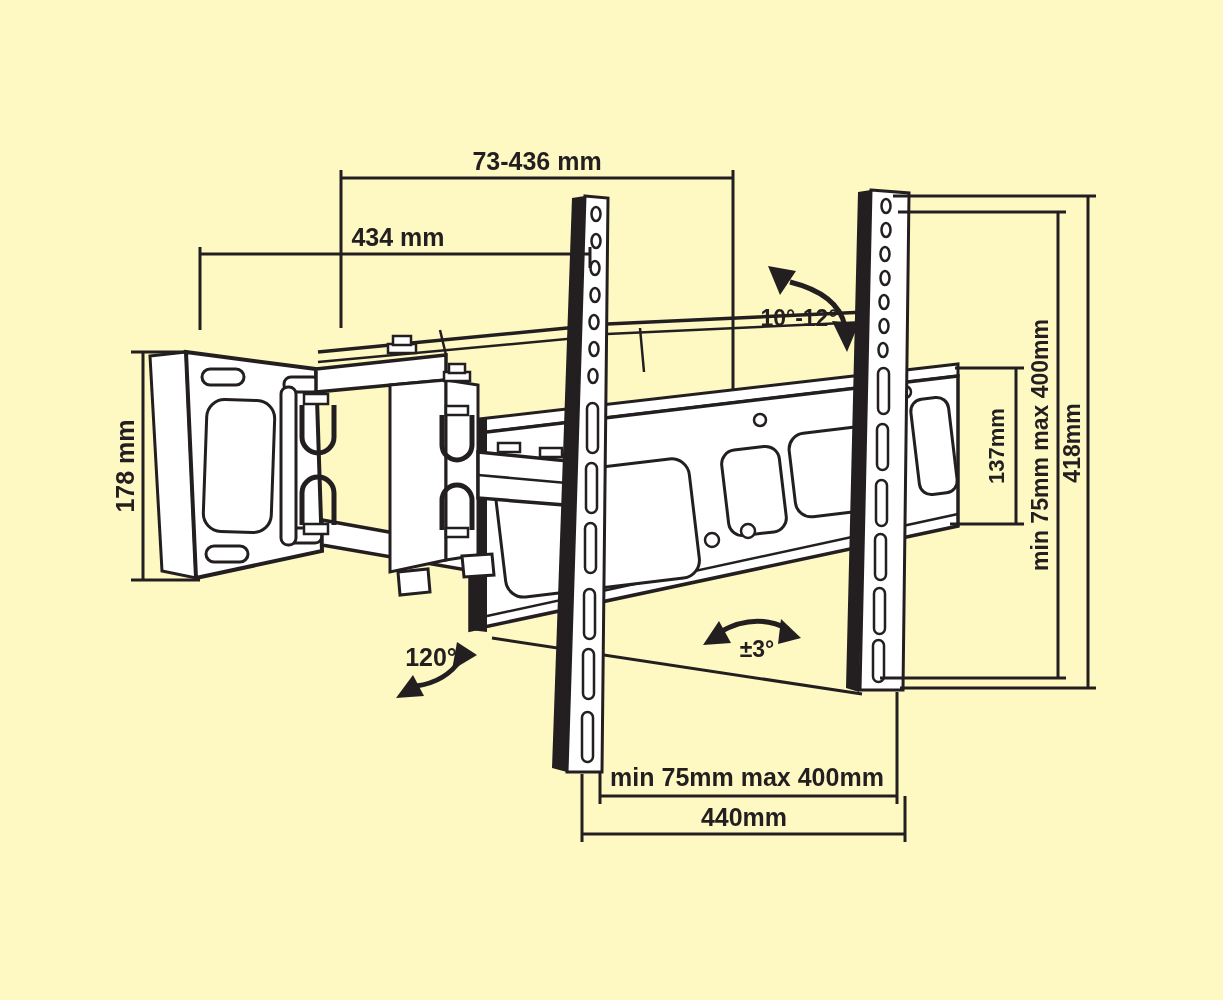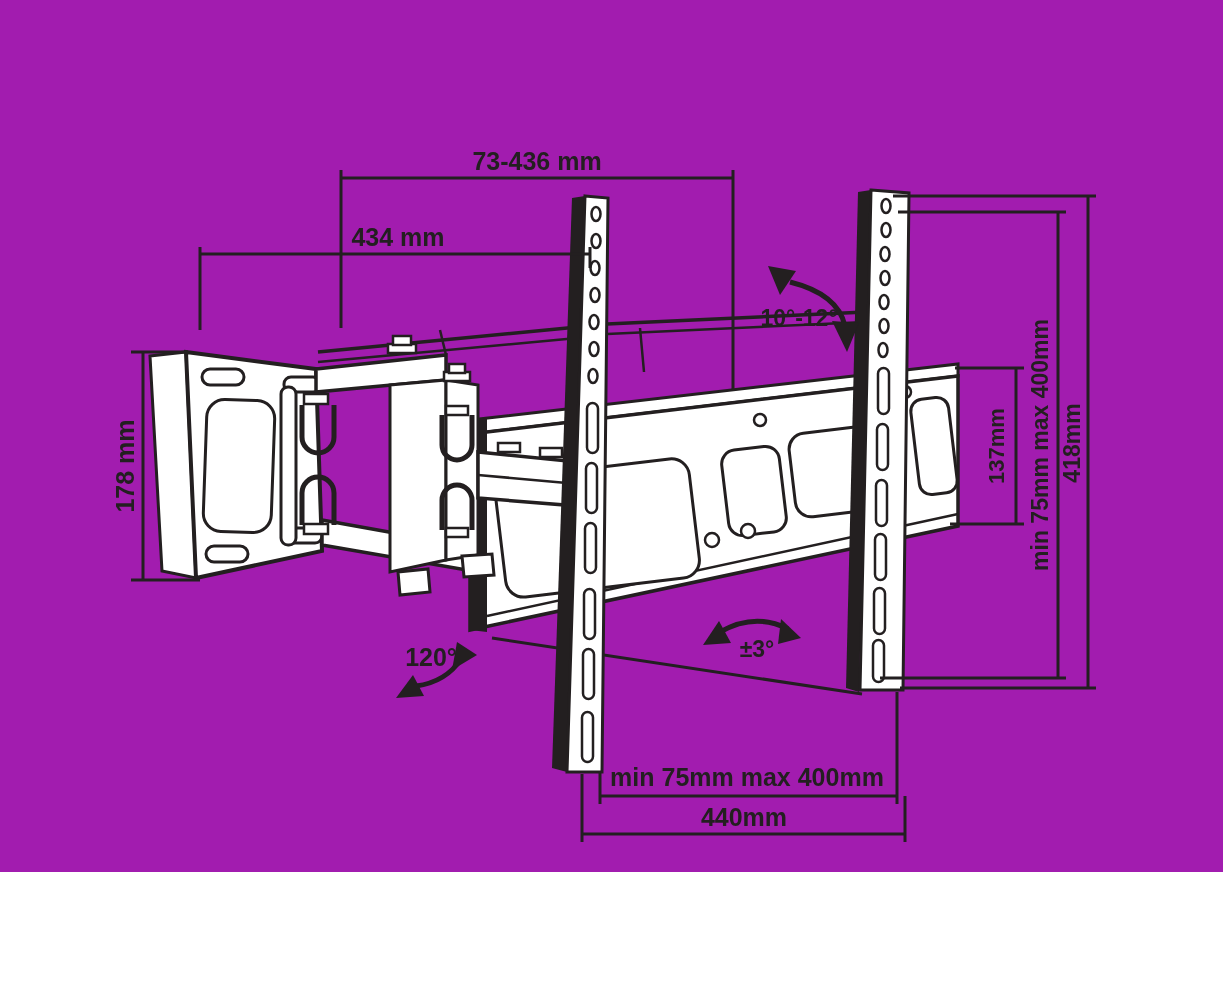--- a/index.html
+++ b/index.html
@@ -1,19 +1,19 @@
 <!DOCTYPE html>
 <html><head>
 <meta charset="utf-8">
 <style>
   html,body{margin:0;padding:0;background:#ffffff;}
   .canvas{
     position:relative;
-    width:1223px;height:872px;
-    background:#a21caf;
+    width:1223px;height:1000px;
+    background:#fef9c3;
     font-family:"Liberation Sans",sans-serif;
     overflow:hidden;
   }
   svg{position:absolute;left:0;top:0;}
   .ln{stroke:#231f20;fill:none;}
   .fillw{fill:#ffffff;stroke:#231f20;}
   .solid{fill:#231f20;stroke:none;}
   .dim-text{
     font-family:"Liberation Sans",sans-serif;
     font-weight:bold;

